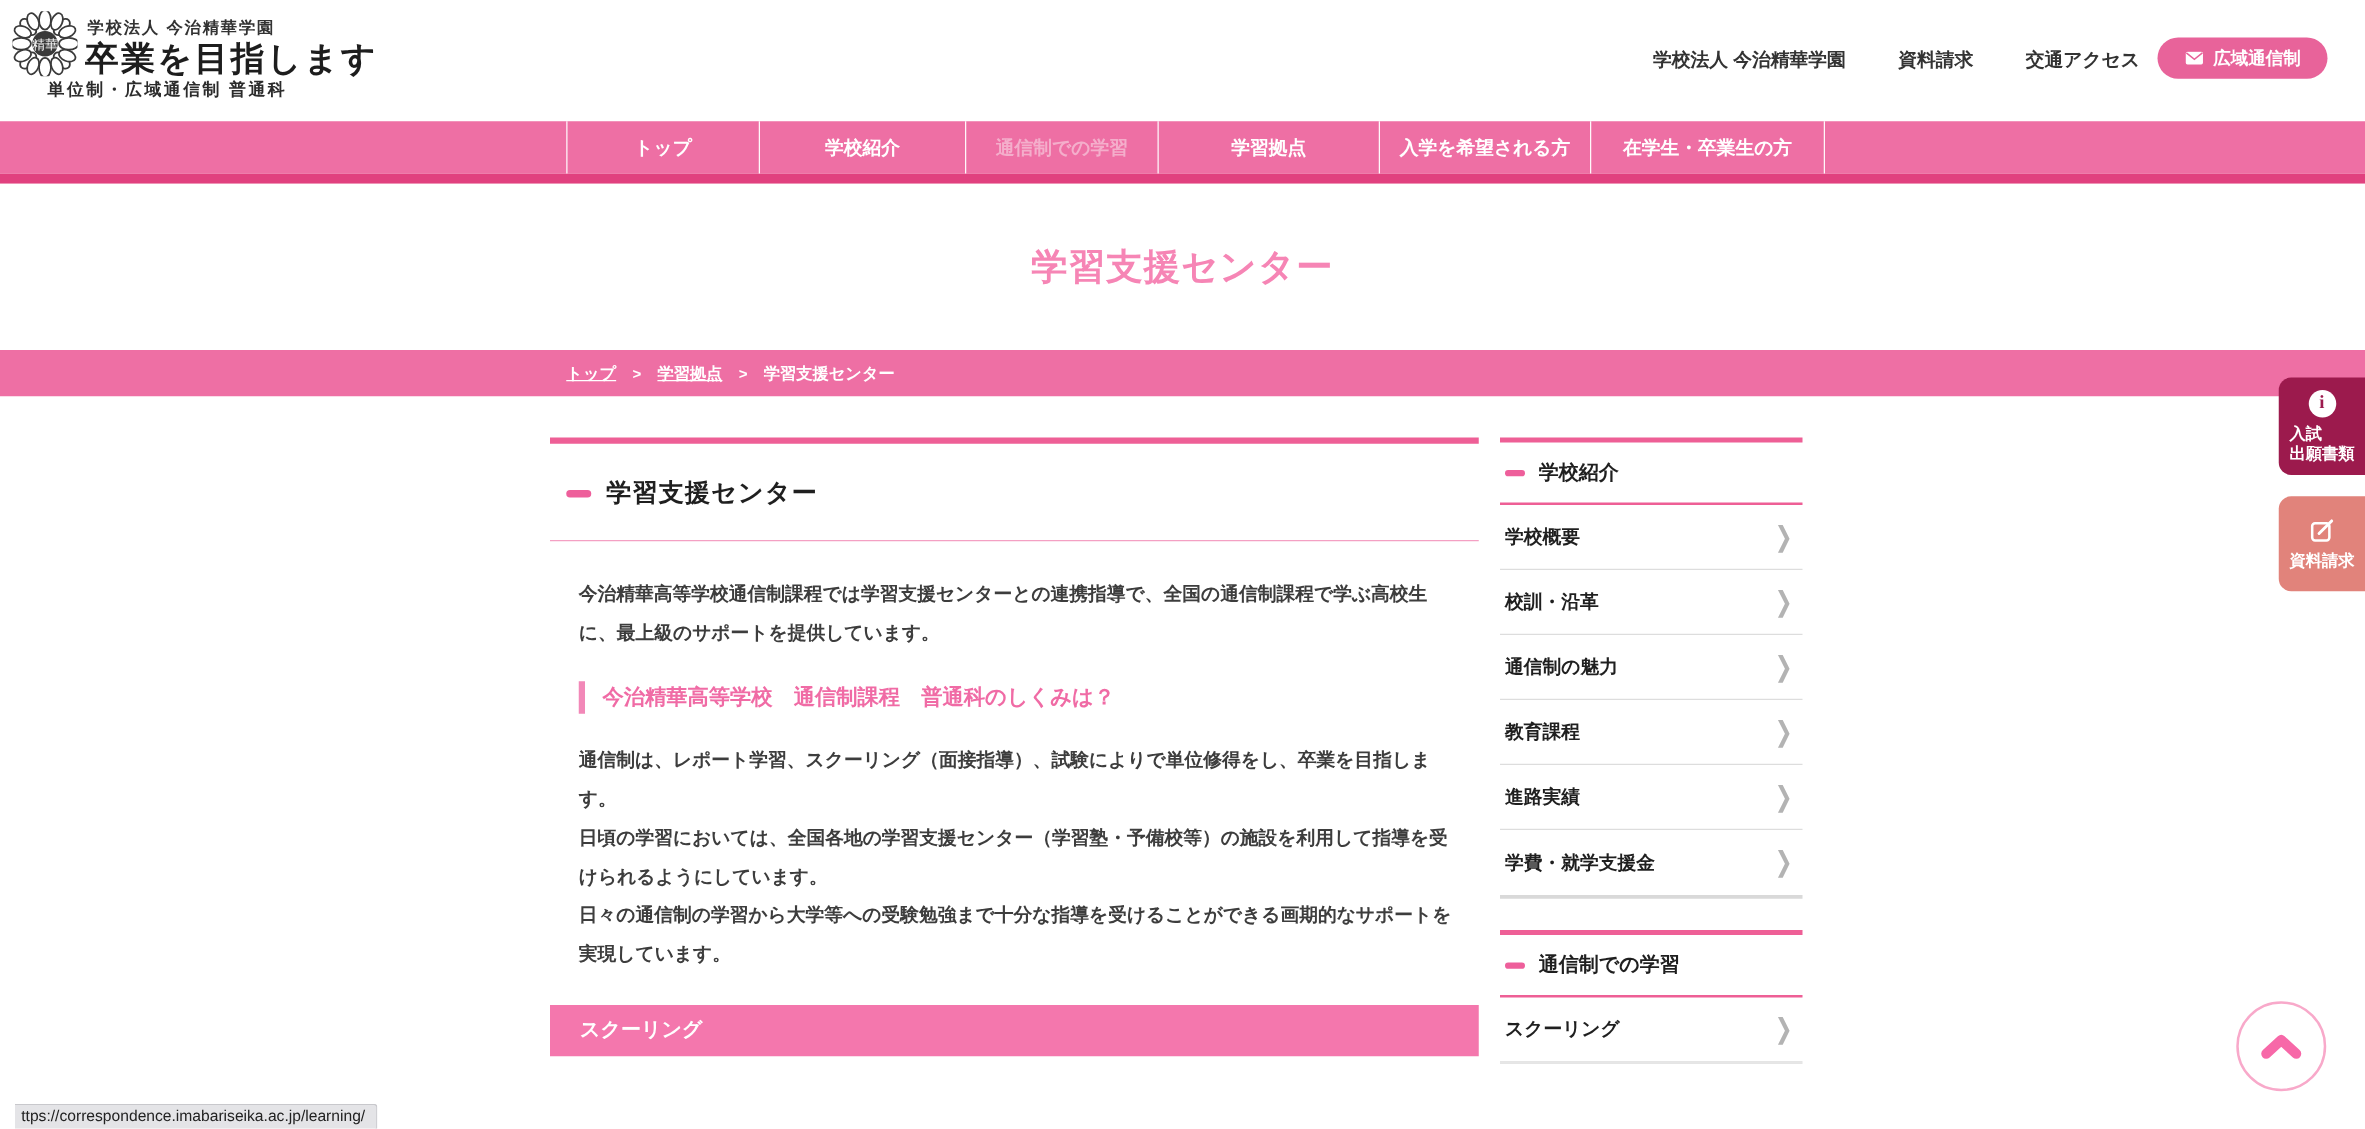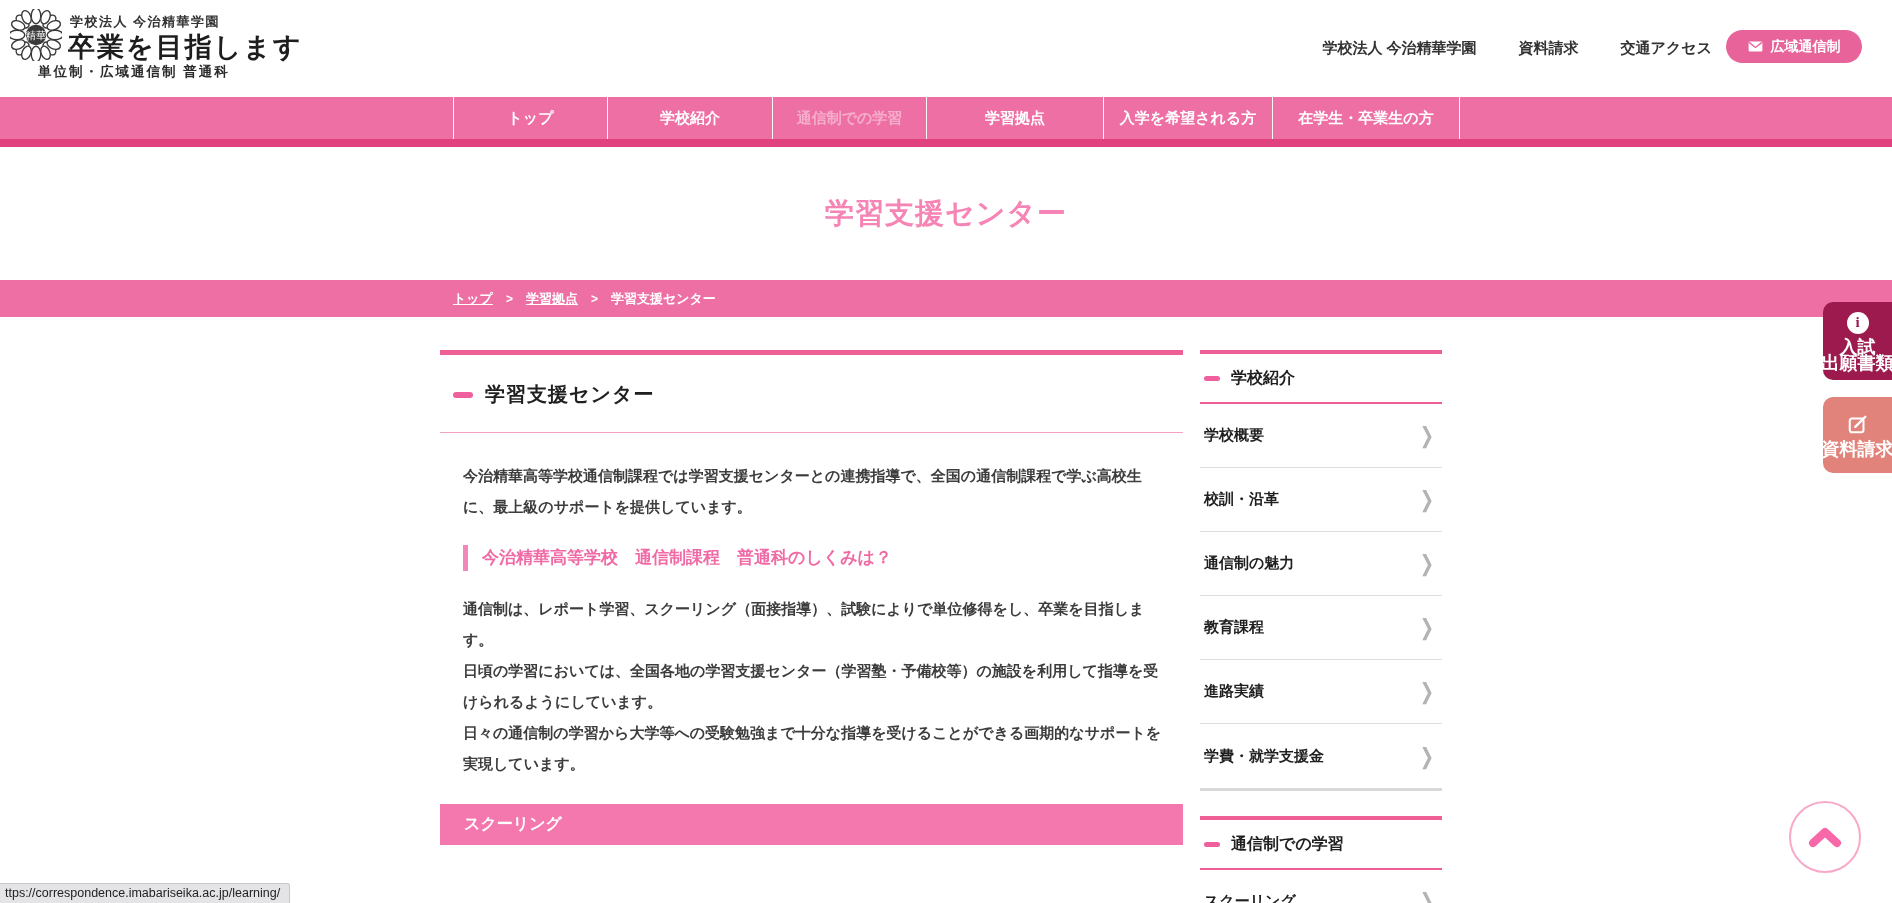--- a/index.html
+++ b/index.html
@@ -58,41 +58,41 @@
   .section-banner { margin-top: 25px; height: 41px; background: #f477ad; color: #fff;
     font-size: 16px; font-weight: 700; display: flex; align-items: center; padding-left: 24px; }
   
   .sidebar { position: absolute; left: 1200px; top: 350px; width: 242px; }
   .sb-section { border-top: 4px solid #ee5f96; background: #fff; }
   .sb-section.first { border-bottom: 3px solid #d9d9d9; }
   .sb-section.second { margin-top: 25px; }
   .sb-header { height: 50px; display: flex; align-items: center; gap: 11px; padding-left: 4px; border-bottom: 2px solid #ee5f96; }
   .sb-dash { display: inline-block; width: 16px; height: 5px; background: #ee5f9b; border-radius: 2.5px; }
   .sb-title { font-size: 16px; font-weight: 700; color: #1f1f1f; }
-  .sb-item { height: 64px; display: flex; align-items: center; justify-content: space-between;
+  .sb-item { height: 52px; display: flex; align-items: center; justify-content: space-between;
     padding: 0 8px 0 4px; border-bottom: 1px solid #ddd; cursor: pointer; }
   .sb-item:last-child { border-bottom: none; }
   .sb-label { font-size: 15px; font-weight: 700; color: #1f1f1f; }
   .chev { color: #b3b3b3; font-size: 17px; font-weight: 700; transform: scaleY(1.3); }
   .sb-item-cut { height: 25px; border-top: 1px solid #ddd; }
   
   .float-btn { position: absolute; right: 0; width: 69px; color: #fff; cursor: pointer;
     border-radius: 10px 0 0 10px; display: flex; flex-direction: column; align-items: center; justify-content: center; gap: 5px; }
   .float-admission { top: 302px; height: 78px; background: #9c1a4d; }
   .float-request { top: 397px; height: 76px; background: #e1837b; }
-  .float-label { font-size: 18px; font-weight: 700; line-height: 16px; text-align: center; white-space: nowrap; }
+  .float-label { font-size: 13px; font-weight: 700; line-height: 16px; text-align: left; white-space: nowrap; }
   .info-icon { width: 22px; height: 22px; border-radius: 50%; background: #fff; color: #9c1a4d;
     font-size: 15px; font-weight: 700; font-family: "Liberation Serif", serif;
     display: flex; align-items: center; justify-content: center; }
   .pencil-icon { width: 22px; height: 22px; }
   
   .scroll-top { position: absolute; left: 1789px; top: 801px; width: 72px; height: 72px; border-radius: 50%;
     background: #fff; border: 2px solid #f8a9ca; display: flex; align-items: center; justify-content: center; cursor: pointer; }
   
-  .status-tooltip { position: absolute; left: 0; bottom: 0; background: #e4e4e7; border: 1px solid #c8c8cc; border-left: none; border-bottom: none;
+  .status-tooltip { position: absolute; left: 12px; bottom: 0; background: #e4e4e7; border: 1px solid #c8c8cc; border-left: none; border-bottom: none;
     border-top-right-radius: 3px; padding: 2px 9px 3px 5px; font-size: 12.5px; color: #222; }
 </style>
 </head>
 <body>
 
 <div class="header">
   <div class="logo">
     <svg class="logo-emblem" viewBox="0 0 60 60">
       <g stroke="#3a3a3a" stroke-width="1.6" fill="#ffffff">
         <g id="petals">

